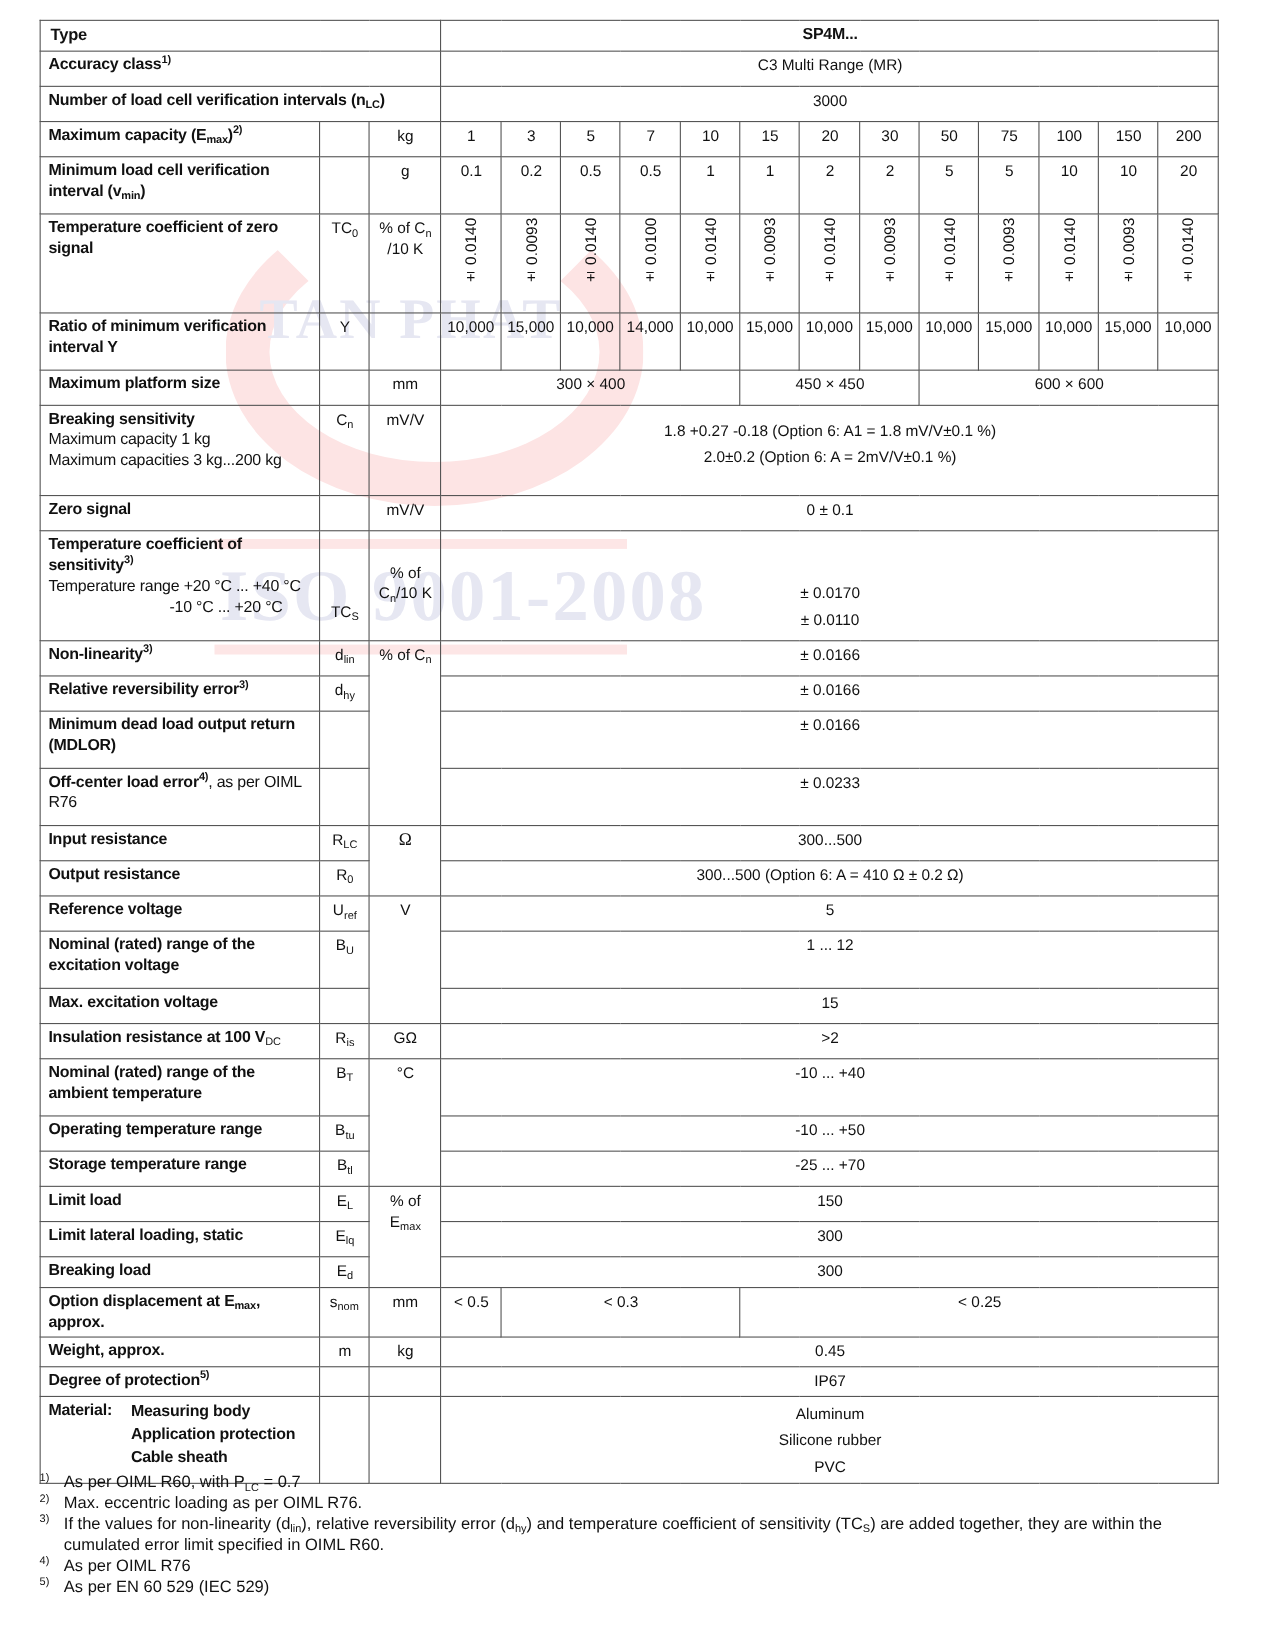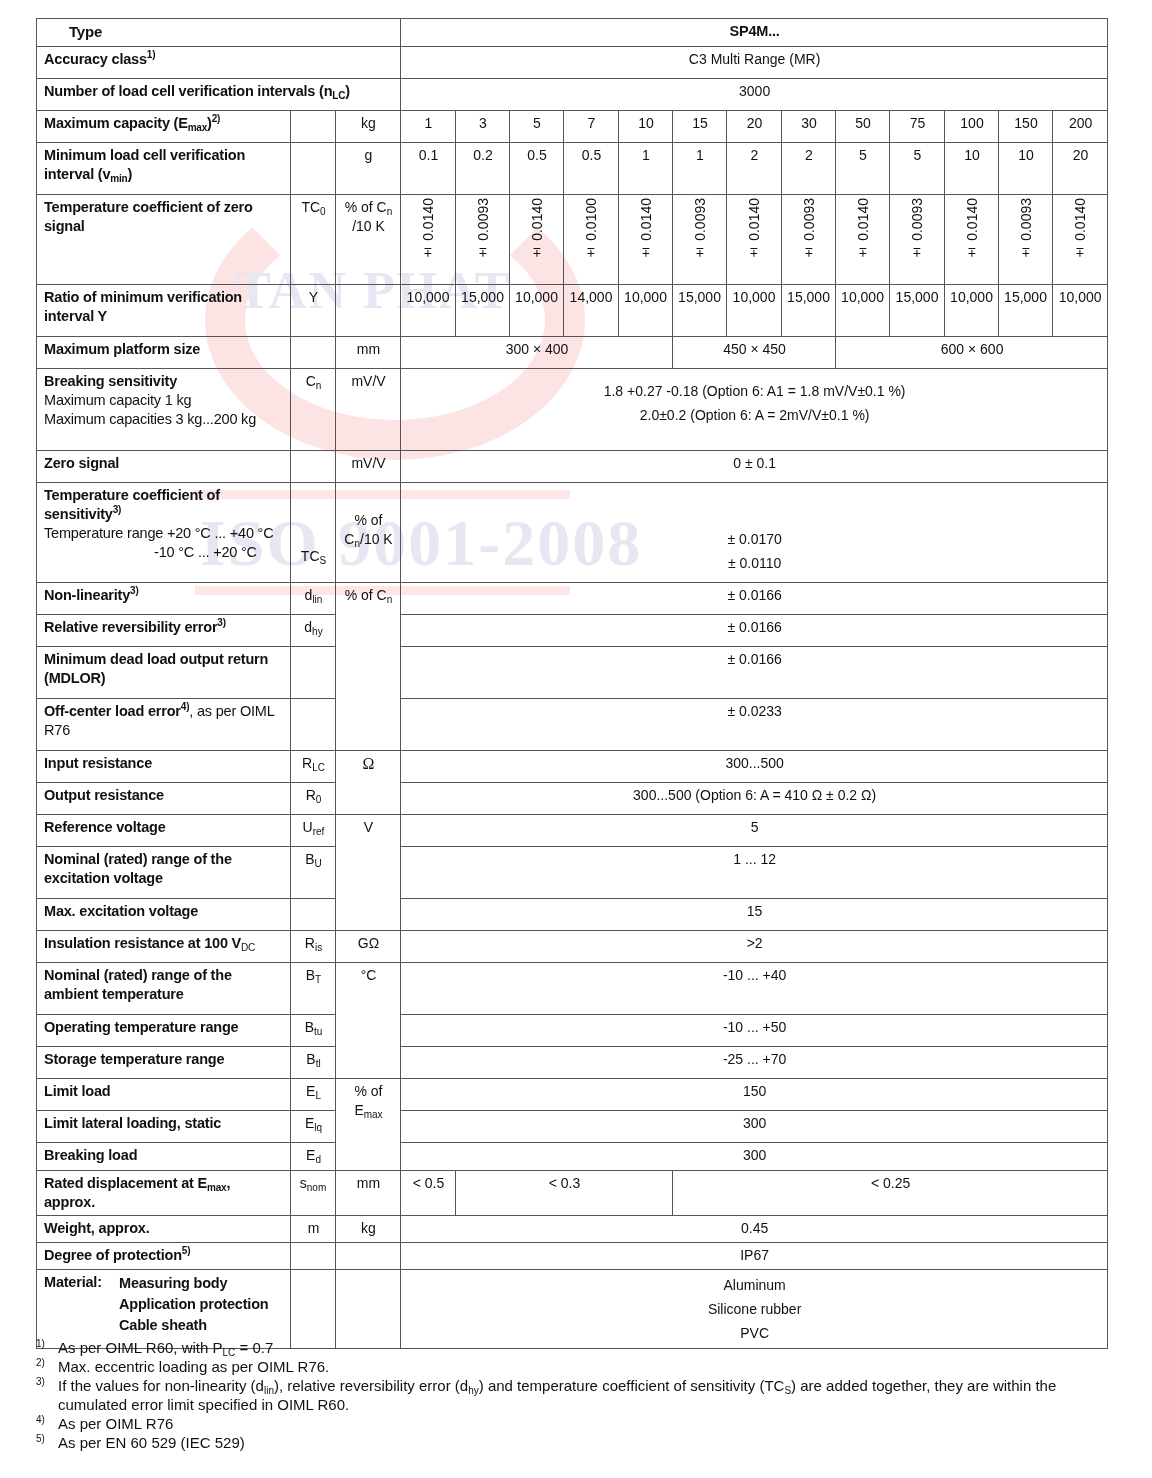--- a/index.html
+++ b/index.html
@@ -51,21 +51,21 @@
       <col style="width:54px">
       <col style="width:54px">
       <col style="width:55px">
     <col style="width:54px">
       <col style="width:54px">
       <col style="width:55px">
   </colgroup>
 
   <tbody>
       <tr style="height:28px">
-    <td class="lbl" colspan="3" style="padding-left:32px;font-size:15px">Type</td>
+    <td class="lbl" colspan="3" style="padding-left:9px;font-size:15px">Type</td>
     <td class="c lbl" colspan="13">SP4M...</td>
   </tr>
   <tr style="height:32px">
     <td class="lbl" colspan="3"><span>Accuracy class</span><sup>1)</sup></td>
     <td class="c" colspan="13">C3 Multi Range (MR)</td>
   </tr>
   <tr style="height:32px">
     <td class="lbl" colspan="3"><span>Number of load cell verification intervals (n</span><sub>LC</sub><span>)</span></td>
     <td class="c" colspan="13">3000</td>
   </tr>
@@ -261,21 +261,21 @@
     <td class="lbl">Limit lateral loading, static</td>
     <td class="sym"><span>E</span><sub>lq</sub></td>
     <td class="c" colspan="13">300</td>
   </tr>
   <tr style="height:28px">
     <td class="lbl">Breaking load</td>
     <td class="sym"><span>E</span><sub>d</sub></td>
     <td class="c" colspan="13">300</td>
   </tr>
   <tr style="height:28px">
-    <td class="lbl"><span>Rated displacement at E</span><sub style="font-weight:bold">max</sub><span>, approx.</span></td>
+    <td class="lbl"><span>Option displacement at E</span><sub style="font-weight:bold">max</sub><span>, approx.</span></td>
     <td class="sym" style="padding:3px 0"><span>s</span><sub>nom</sub></td>
     <td class="unit">mm</td>
     <td class="c">&lt; 0.5</td>
     <td class="c" colspan="4">&lt; 0.3</td>
     <td class="c" colspan="8">&lt; 0.25</td>
   </tr>
   <tr style="height:27px">
     <td class="lbl">Weight, approx.</td>
     <td class="sym">m</td>
     <td class="unit">kg</td>

